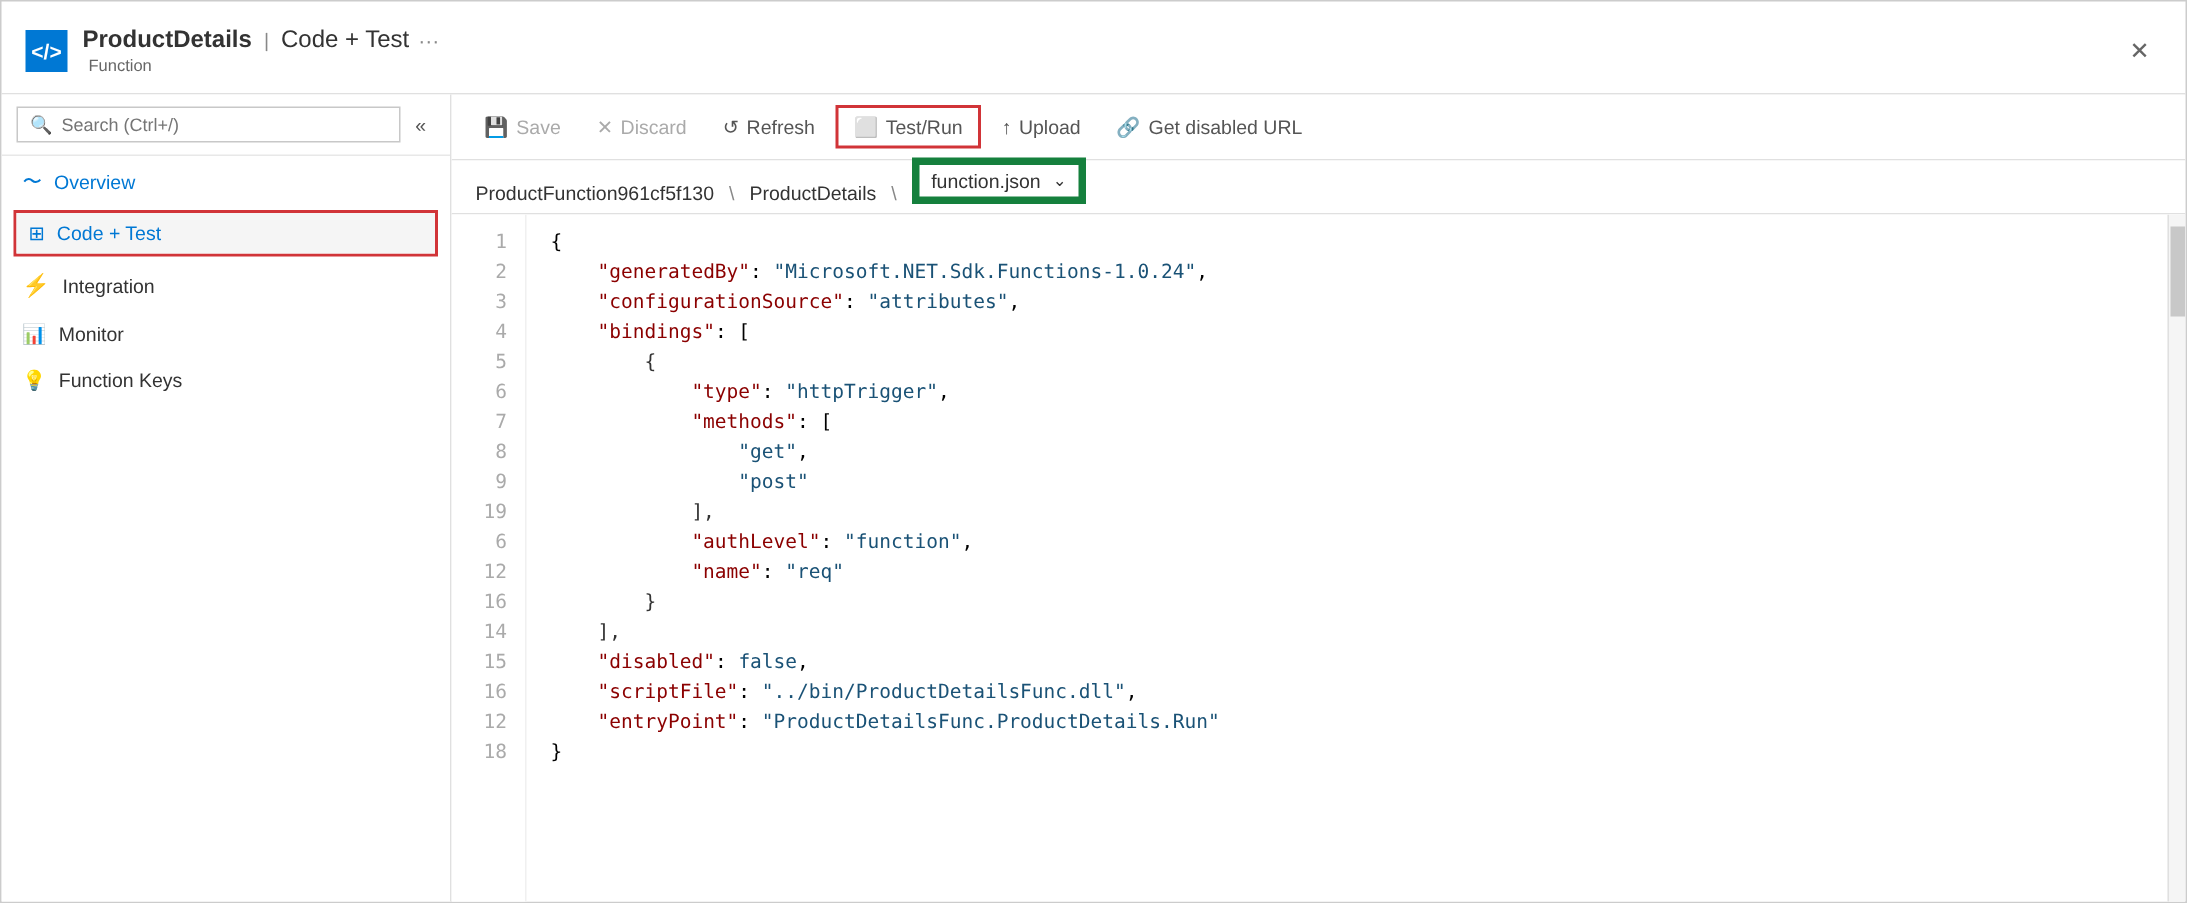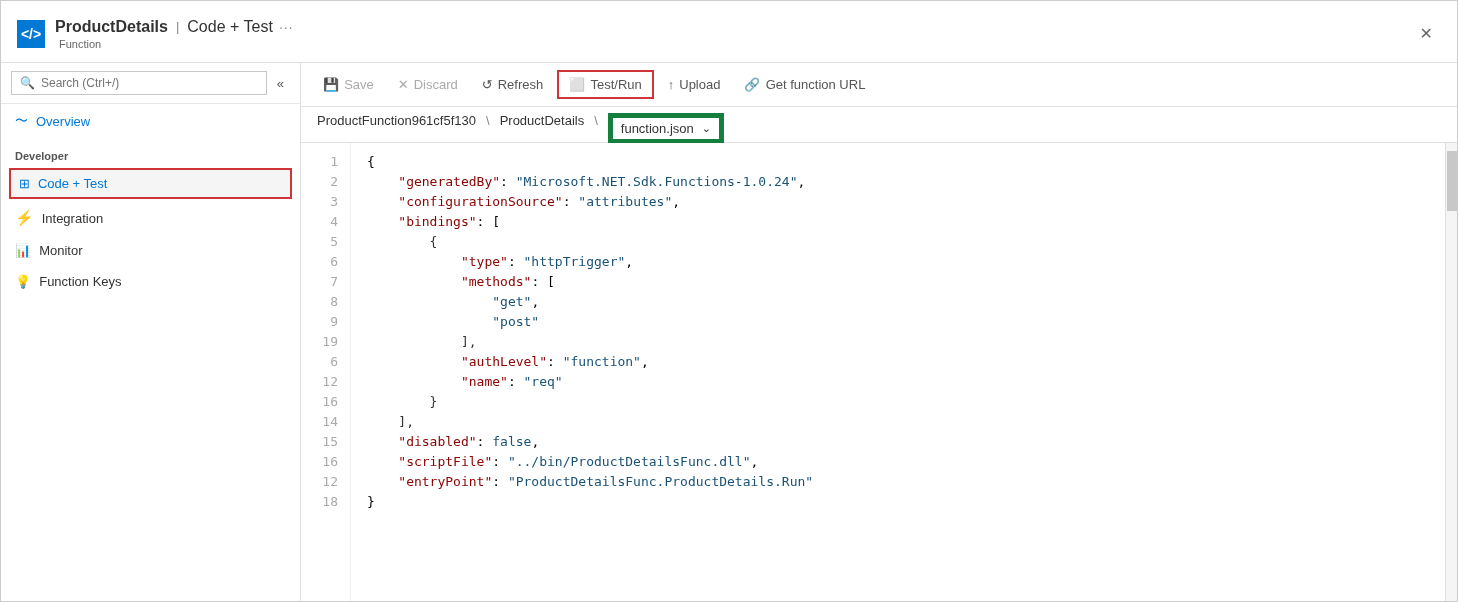--- a/index.html
+++ b/index.html
@@ -183,21 +183,21 @@
       color: #555;
     }
     .toolbar-btn.disabled { color: #aaa; cursor: default; }
     .toolbar-btn.highlighted {
       border: 2px solid #d13438;
     }
 
     
     .breadcrumb-bar {
       display: flex;
-      align-items: flex-start;
+      align-items: flex-end;
       padding: 6px 16px;
       border-bottom: 1px solid #e0e0e0;
       font-size: 13px;
       gap: 6px;
       background: #fff;
       height: 36px;
     }
     .breadcrumb-dropdown {
       display: flex;
       align-items: center;
@@ -304,21 +304,20 @@
         </div>
         <button class="collapse-btn">«</button>
       </div>
     </div>
 
     <div class="overview-item">
       <span style="color:#0078d4; font-size:13px;">〜</span>
       <span>Overview</span>
     </div>
 
-    <div class="section-label">Developer</div>
 
     <div style="margin: 2px 8px; border: 2px solid #d13438;">
       <div class="code-test-item">
         <span style="color:#0078d4; font-size:13px;">⊞</span>
         <span style="color:#0078d4; font-weight:500;">Code + Test</span>
       </div>
     </div>
 
     <div class="sidebar-item">
       <span style="color:#f0c000; font-size:15px;">⚡</span>
@@ -354,21 +353,21 @@
       <button class="toolbar-btn highlighted" style="border: 2px solid #d13438;">
         <span style="font-size:13px;">⬜</span>
         <span>Test/Run</span>
       </button>
       <button class="toolbar-btn">
         <span style="font-size:13px;">↑</span>
         <span>Upload</span>
       </button>
       <button class="toolbar-btn">
         <span style="font-size:13px;">🔗</span>
-        <span>Get function URL</span>
+        <span>Get disabled URL</span>
       </button>
     </div>
 
     <div class="breadcrumb-bar">
       <span>ProductFunction961cf5f130</span>
       <span style="color:#888; margin:0 4px;">\</span>
       <span>ProductDetails</span>
       <span style="color:#888; margin:0 4px;">\</span>
       <div class="breadcrumb-dropdown">
         <span>function.json</span>

